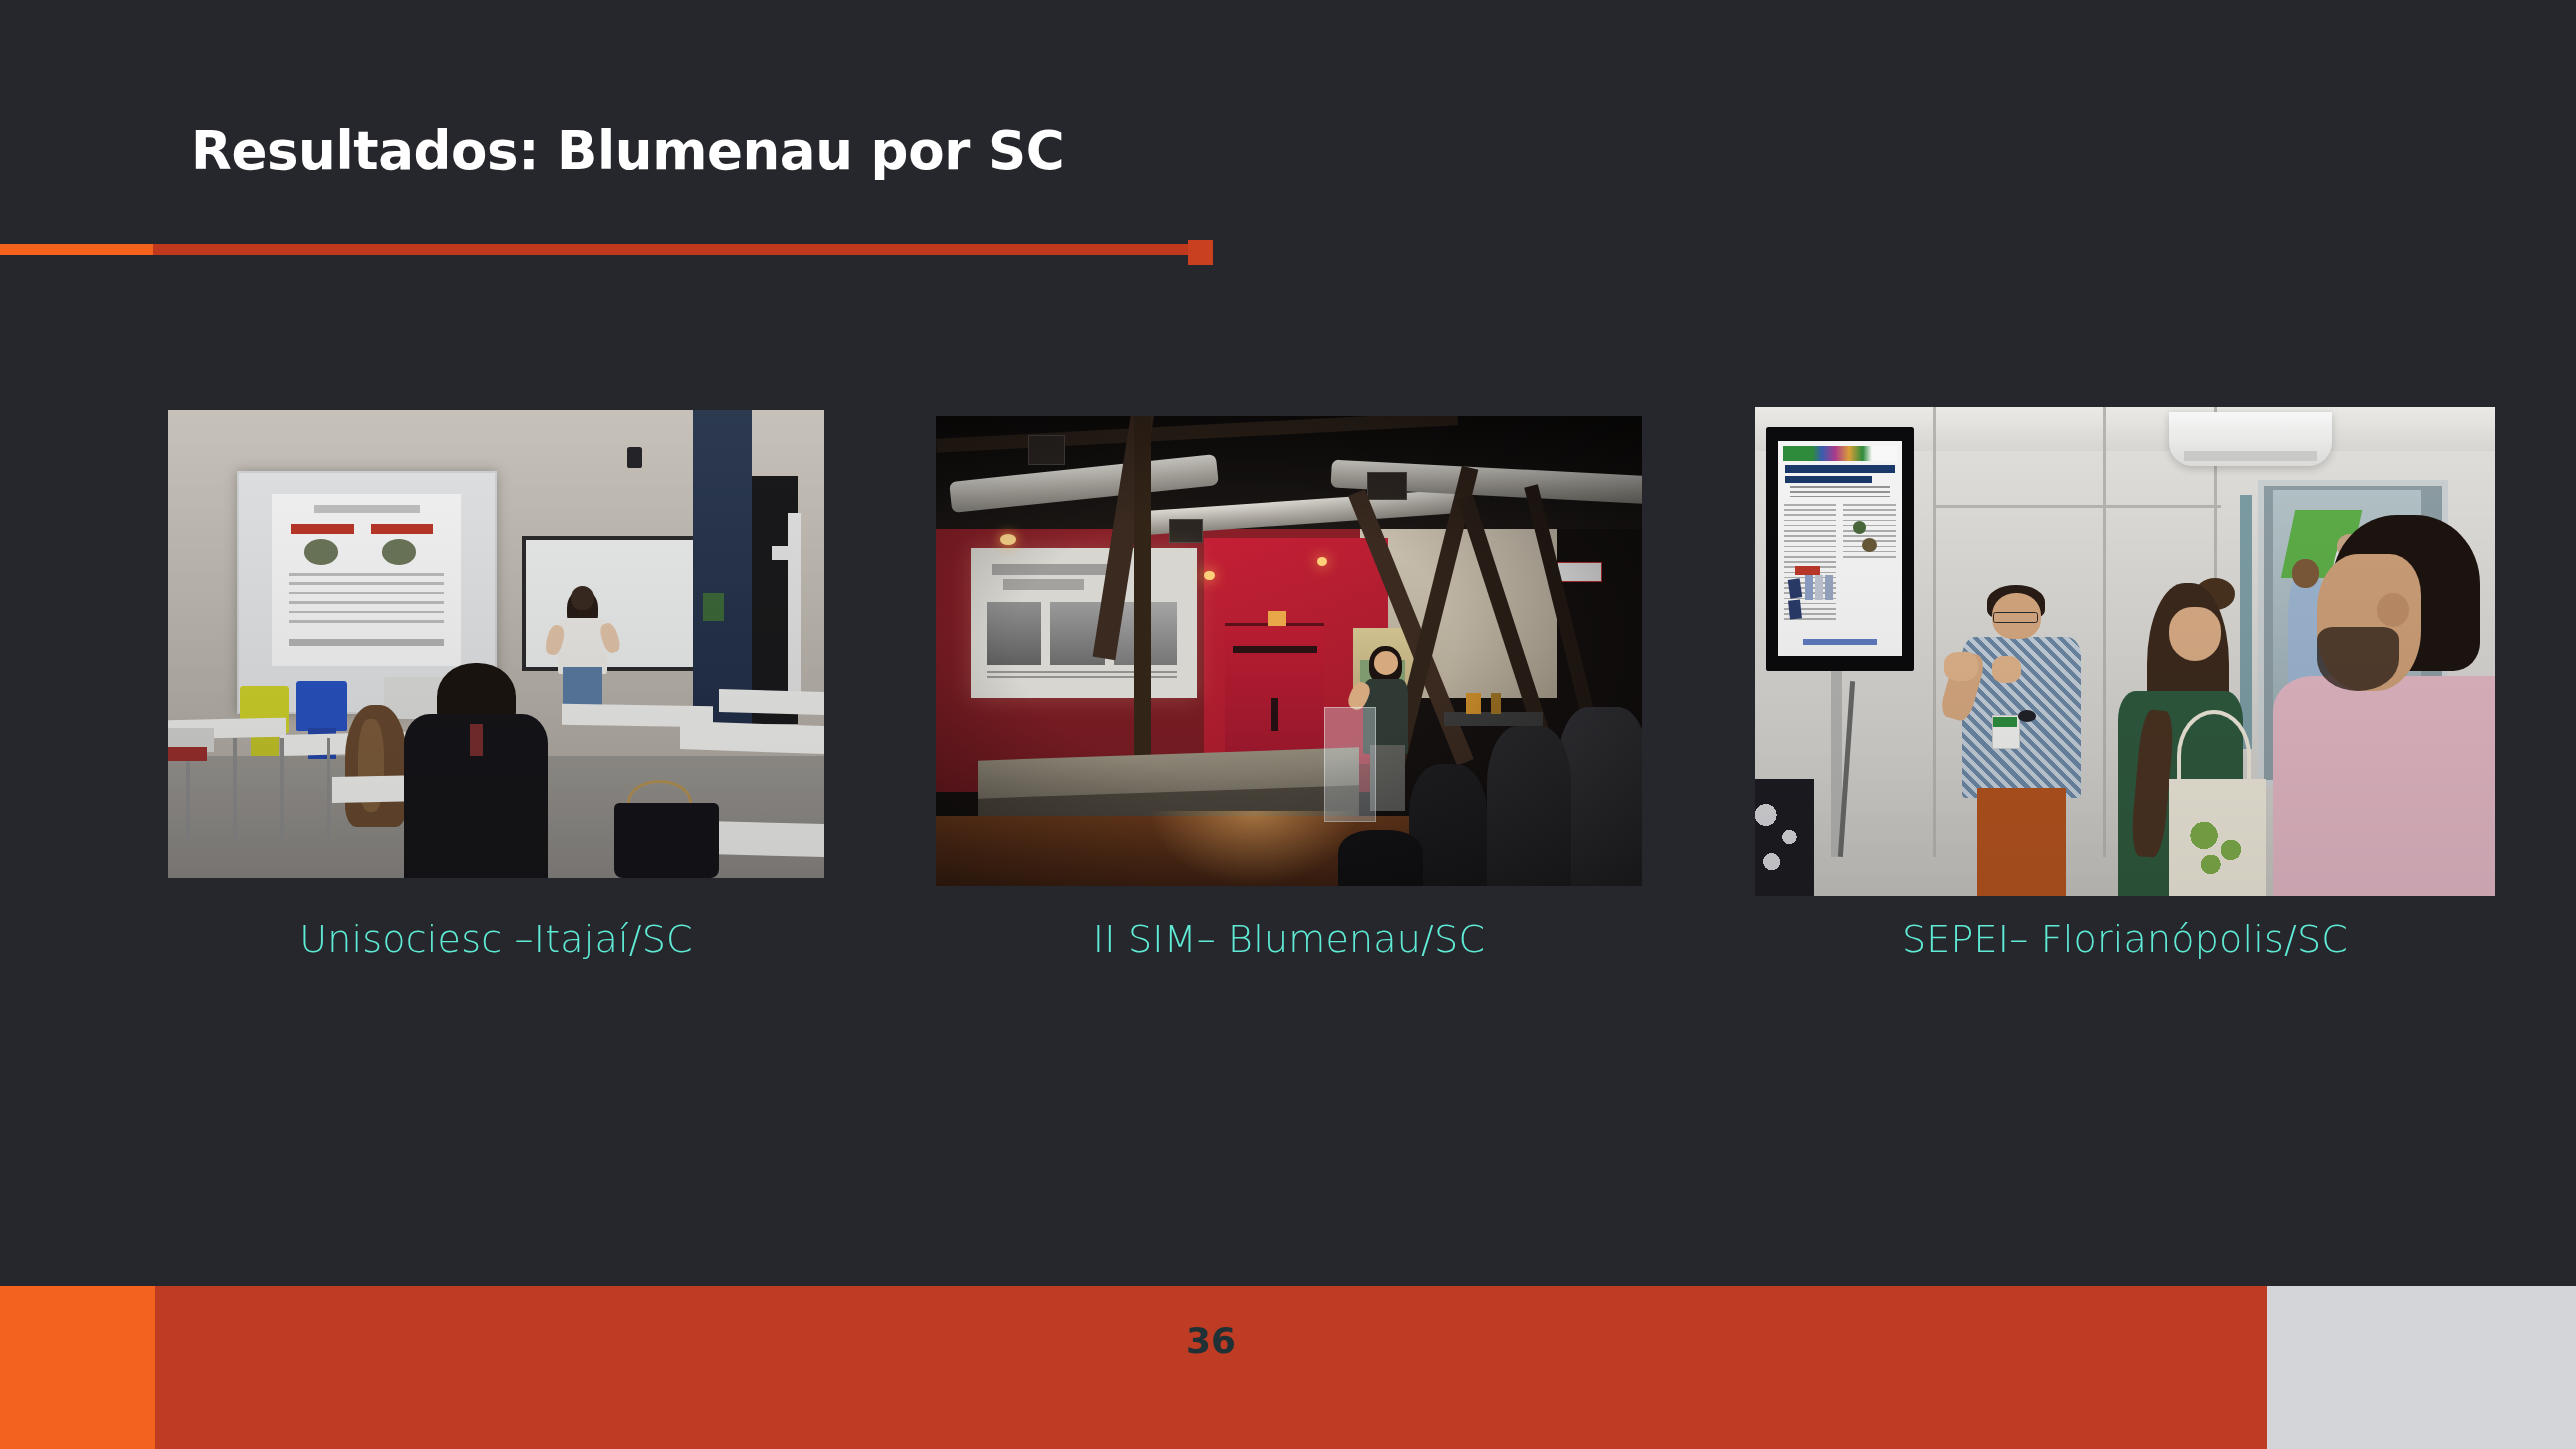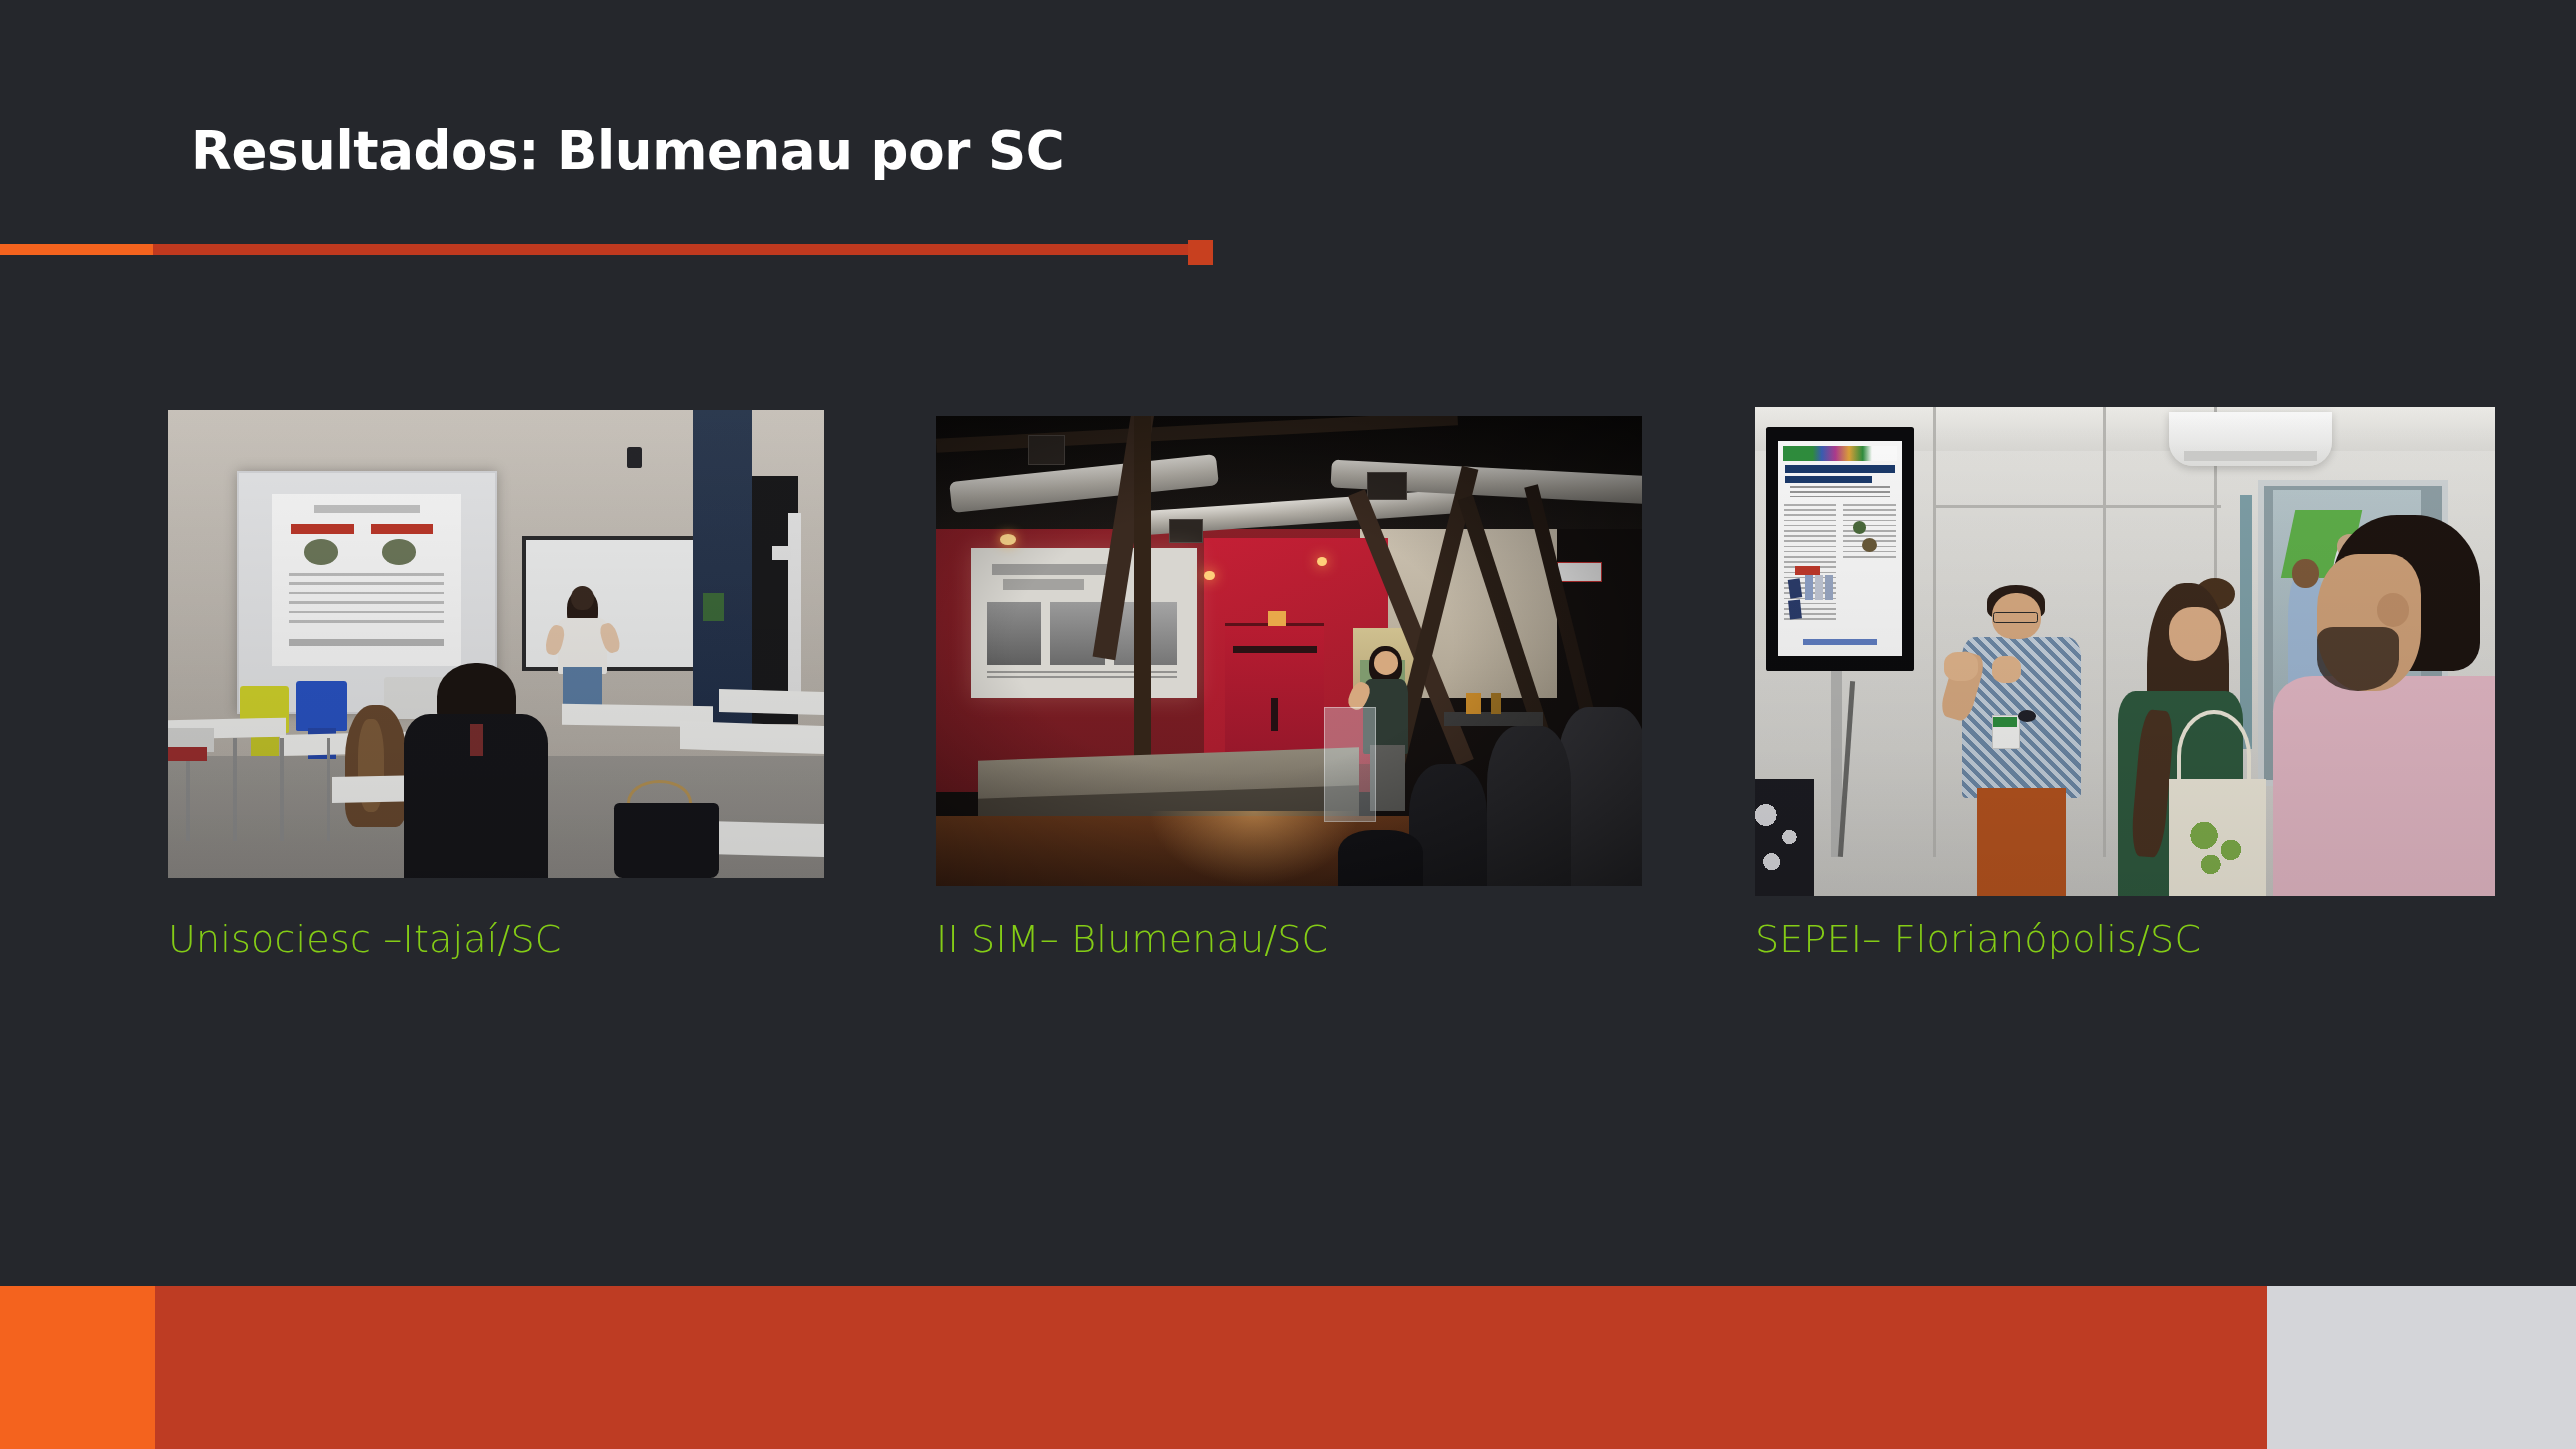--- a/index.html
+++ b/index.html
@@ -70,22 +70,22 @@
   }
   .photo-inner {
     position: absolute;
     inset: 0;
     overflow: hidden;
   }
 
   
   .caption {
     position: absolute;
-    text-align: left;
-    color: #84cc16;
+    text-align: center;
+    color: #5eead4;
     font-family: "DejaVu Sans", sans-serif;
     font-size: 38px;
     font-weight: 300;
     letter-spacing: 0.2px;
     white-space: nowrap;
   }
 
   
   .footer {
     position: absolute;
@@ -674,16 +674,17 @@
   </div>
 
   <div class="caption" style="left:168px; top:917px; width:656px;">Unisociesc –Itajaí/SC</div>
   <div class="caption" style="left:936px; top:917px; width:706px;">II SIM– Blumenau/SC</div>
   <div class="caption" style="left:1755px; top:917px; width:740px;">SEPEI– Florianópolis/SC</div>
 
   <div class="footer">
     <div class="footer-left"></div>
     <div class="footer-mid"></div>
     <div class="footer-right"></div>
+    <div class="page-number">36</div>
   </div>
 
 </div>
 
 
 </body></html>

